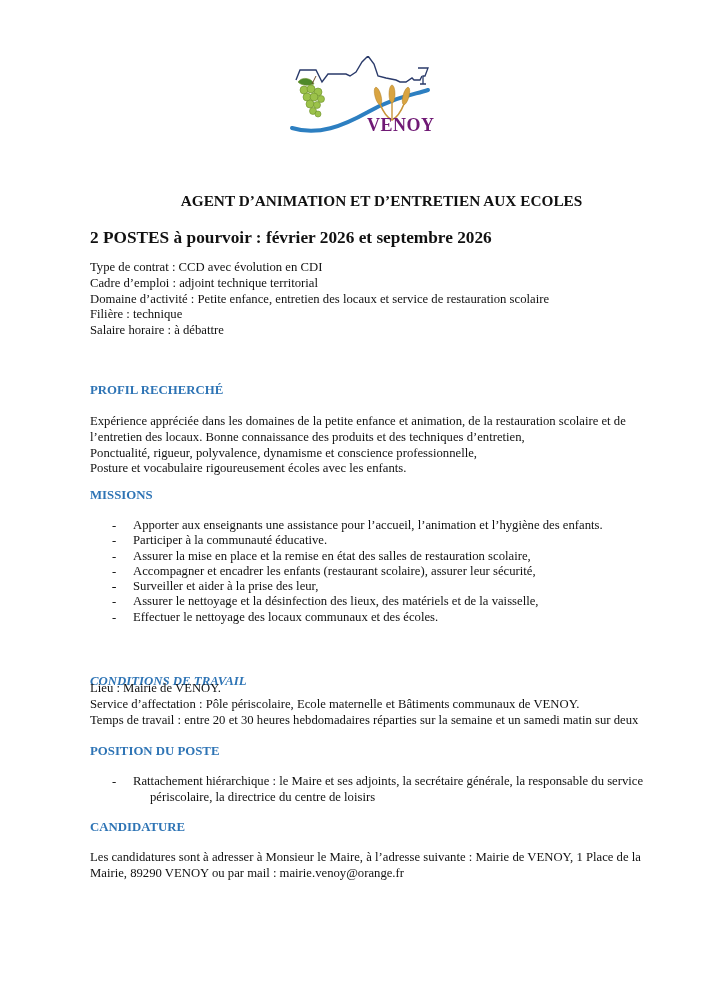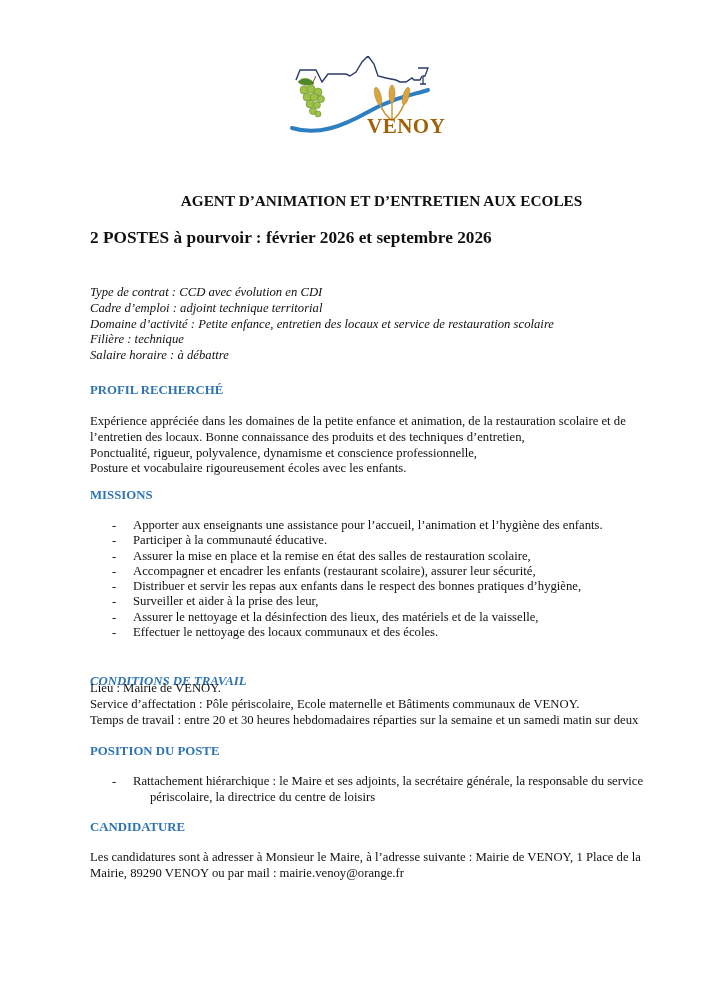--- a/index.html
+++ b/index.html
@@ -28,23 +28,23 @@
       width: 148px;
       height: 84px;
     }
     .logo svg { display: block; }
     .logo-text {
       position: absolute;
       left: 79px;
       top: 60px;
       font-family: "Liberation Serif", serif;
       font-weight: bold;
-      font-size: 21px;
+      font-size: 18px;
       letter-spacing: 0.5px;
-      color: #a16207;
+      color: #701a75;
       line-height: 1;
     }
     .title {
       position: absolute;
       left: 0;
       width: 707px;
       top: 192px;
       text-align: center;
       font-weight: bold;
       font-size: 15.3px;
@@ -137,21 +137,21 @@
       </g>
       <path d="M92,48 C96,58 100,62 104,64 C108,62 112,58 116,48" fill="none" stroke="#c99437" stroke-width="1.6"></path>
       <path d="M104,46 L104,64" stroke="#c99437" stroke-width="1.4"></path>
     </svg>
     <span class="logo-text">VENOY</span>
   </div>
 
   <div class="title">AGENT D’ANIMATION ET D’ENTRETIEN AUX ECOLES</div>
   <div class="subtitle">2 POSTES à pourvoir : février 2026 et septembre 2026</div>
 
-  <div class="block" style="top:285px;font-style:italic;">
+  <div class="block" style="top:260px;">
     <span class="line">Type de contrat : CCD avec évolution en CDI</span>
     <span class="line">Cadre d’emploi : adjoint technique territorial</span>
     <span class="line">Domaine d’activité : Petite enfance, entretien des locaux et service de restauration scolaire</span>
     <span class="line">Filière : technique</span>
     <span class="line">Salaire horaire : à débattre</span>
   </div>
 
   <div class="section-heading" style="top:382px;">PROFIL RECHERCHÉ</div>
   <div class="block" style="top:414px;">
     <span class="line">Expérience appréciée dans les domaines de la petite enfance et animation, de la restauration scolaire et de</span>
@@ -159,21 +159,21 @@
     <span class="line">Ponctualité, rigueur, polyvalence, dynamisme et conscience professionnelle,</span>
     <span class="line">Posture et vocabulaire rigoureusement écoles avec les enfants.</span>
   </div>
 
   <div class="section-heading" style="top:487px;">MISSIONS</div>
   <ul class="bullets" style="top:518px;">
     <li><span class="dash">-</span><span>Apporter aux enseignants une assistance pour l’accueil, l’animation et l’hygiène des enfants.</span></li>
     <li><span class="dash">-</span><span>Participer à la communauté éducative.</span></li>
     <li><span class="dash">-</span><span>Assurer la mise en place et la remise en état des salles de restauration scolaire,</span></li>
     <li><span class="dash">-</span><span>Accompagner et encadrer les enfants (restaurant scolaire), assurer leur sécurité,</span></li>
-    <li><span class="dash">-</span><span>Distribuer et servir les repas aux enfants dans le respect des bonnes pratiques d’hygiène,</span></li>
+    <li><span class="dash">-</span></li>
     <li><span class="dash">-</span><span>Surveiller et aider à la prise des leur,</span></li>
     <li><span class="dash">-</span><span>Assurer le nettoyage et la désinfection des lieux, des matériels et de la vaisselle,</span></li>
     <li><span class="dash">-</span><span>Effectuer le nettoyage des locaux communaux et des écoles.</span></li>
   </ul>
 
   <div class="section-heading" style="top:673px;font-style:italic;">CONDITIONS DE TRAVAIL</div>
   <div class="block" style="top:681px;">
     <span class="line">Lieu : Mairie de VENOY.</span>
     <span class="line">Service d’affectation : Pôle périscolaire, Ecole maternelle et Bâtiments communaux de VENOY.</span>
     <span class="line">Temps de travail : entre 20 et 30 heures hebdomadaires réparties sur la semaine et un samedi matin sur deux</span>

